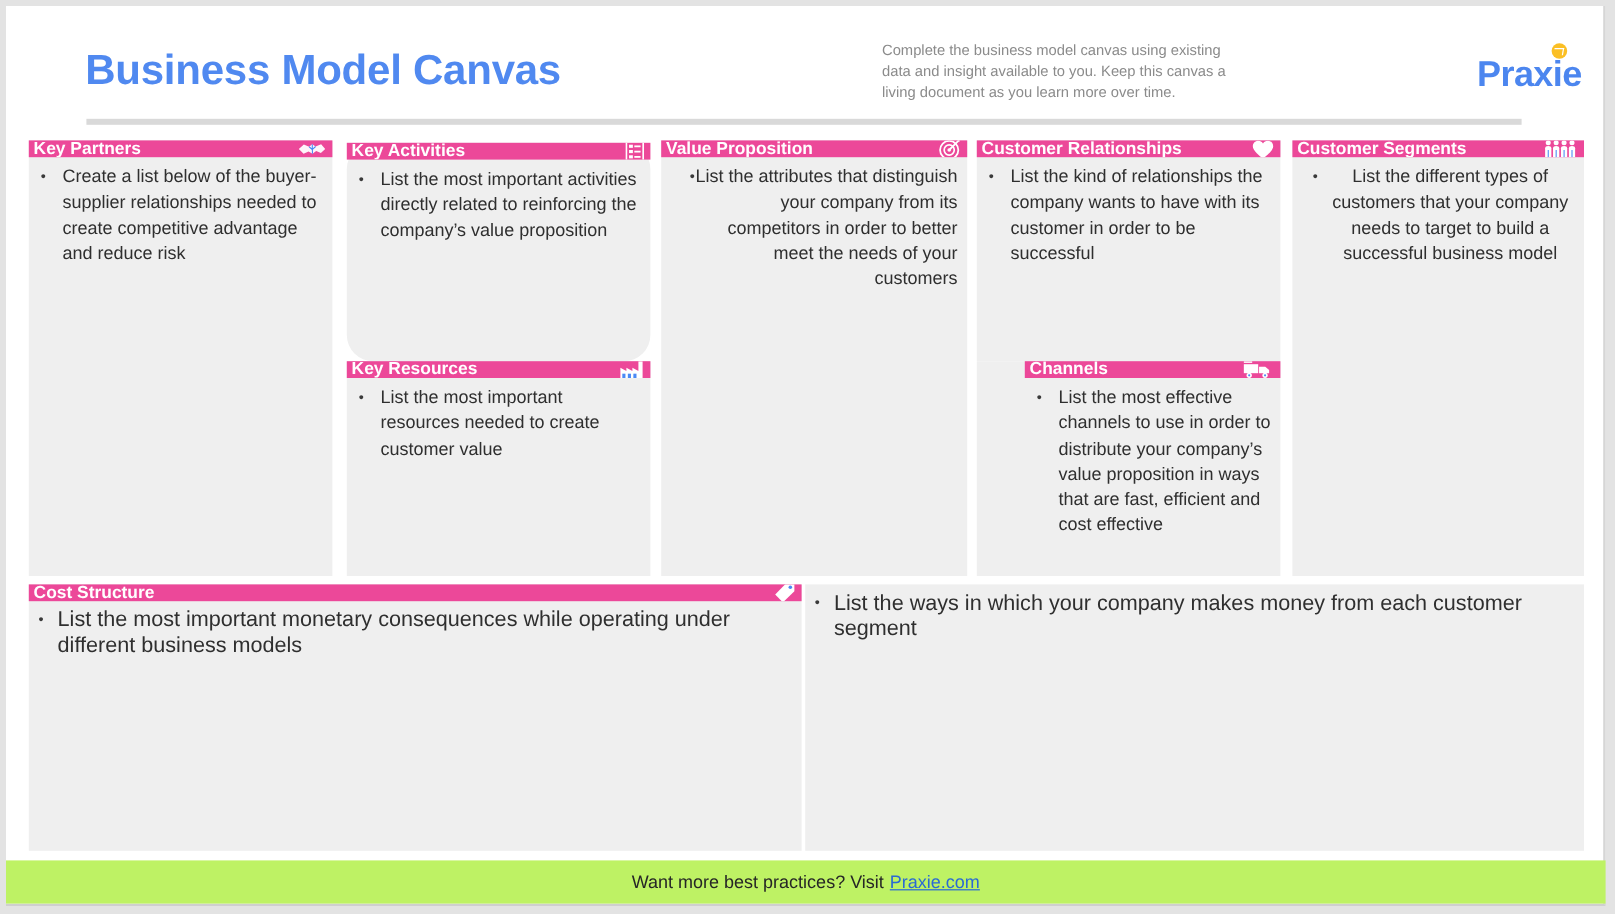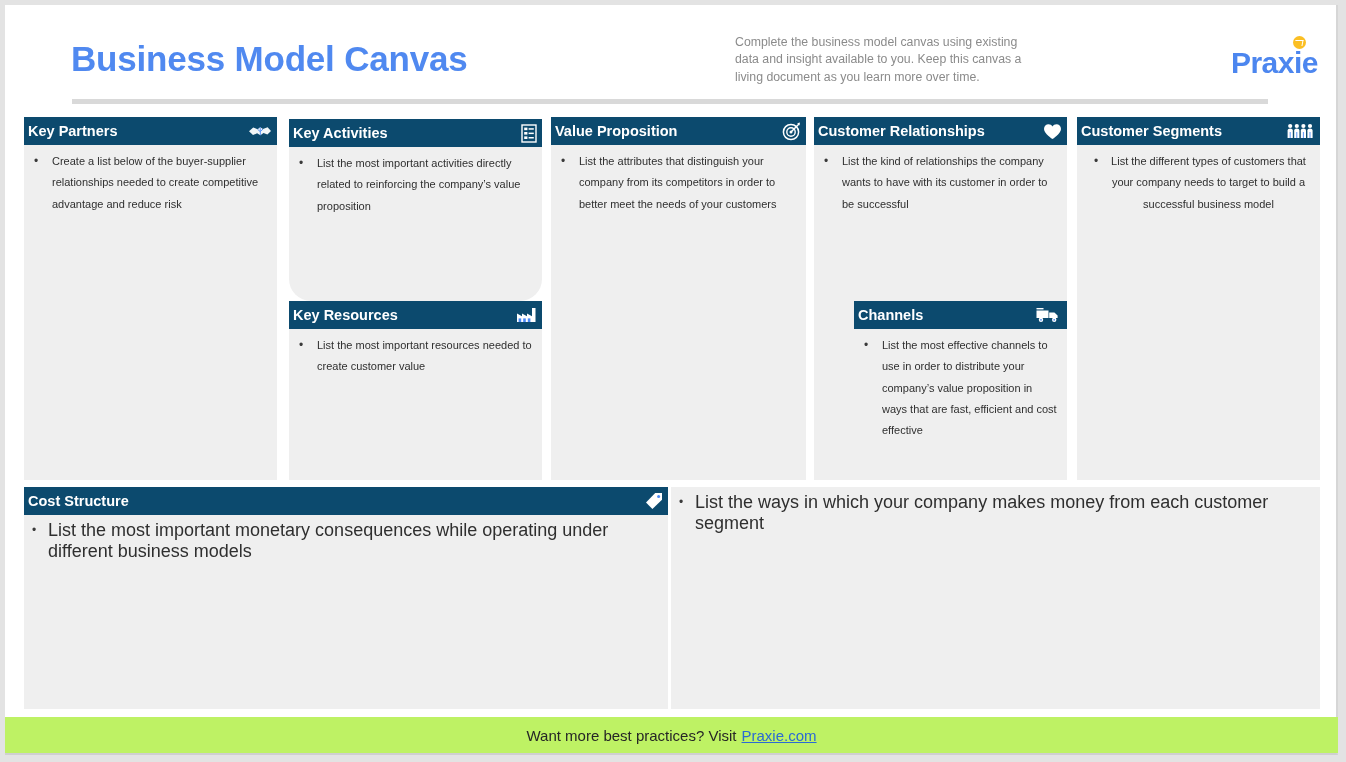--- a/index.html
+++ b/index.html
@@ -100,22 +100,22 @@
     width: 1333px; height: 610px;
   }
 
   .panel {
     position: absolute;
     background: #efefef;
   }
 
   .phead {
     position: relative;
-    height: 28px;
-    background: #0c4a6e;
+    height: 14px;
+    background: #ec4899;
     display: flex;
     align-items: center;
     padding: 0 5px 0 4px;
     overflow: hidden;
   }
   .phead .ptitle {
     font-size: 14.5px;
     font-weight: bold;
     color: #ffffff;
     white-space: nowrap;
@@ -140,21 +140,21 @@
   }
   .bullet-dot {
     flex: 0 0 auto;
     font-size: 12px;
     line-height: 21.3px;
     color: #3a3a3a;
     width: 18px;
   }
   .bullet-text {
     flex: 1 1 auto;
-    font-size: 11px;
+    font-size: 15px;
     line-height: 21.3px;
     color: #2f2f2f;
   }
 
   
   .wide .pbody { padding: 5px 8px 6px 8px; }
   .wide .bullet-dot { width: 16px; line-height: 20.5px; }
   .wide .bullet-text { font-size: 18px; line-height: 20.5px; }
 
   
@@ -248,21 +248,21 @@
           </span>
         </div>
         <div class="pbody">
           <div class="bullet-row">
             <span class="bullet-dot">•</span>
             <span class="bullet-text">List the most important resources needed to create customer value</span>
           </div>
         </div>
       </div>
 
-      <div class="panel" style="left:546px; top:8px; width:255px; height:363px;">
+      <div class="panel" style="left:546px; top:8px; width:255px; height:363px;text-align:right;">
         <div class="phead">
           <span class="ptitle">Value Proposition</span>
           <span class="picon">
             <svg width="19" height="19" viewBox="0 0 19 19">
               <circle cx="9" cy="10" r="7.6" fill="none" stroke="#ffffff" stroke-width="1.5"></circle>
               <circle cx="9" cy="10" r="4.2" fill="none" stroke="#ffffff" stroke-width="1.4"></circle>
               <circle cx="9" cy="10" r="1.5" fill="#ffffff"></circle>
               <path d="M9 10 L17 2" stroke="#ffffff" stroke-width="1.5" fill="none"></path>
               <path d="M15.2 1.2 L18 0.6 L17.4 3.4 Z" fill="#ffffff"></path>
             </svg>

